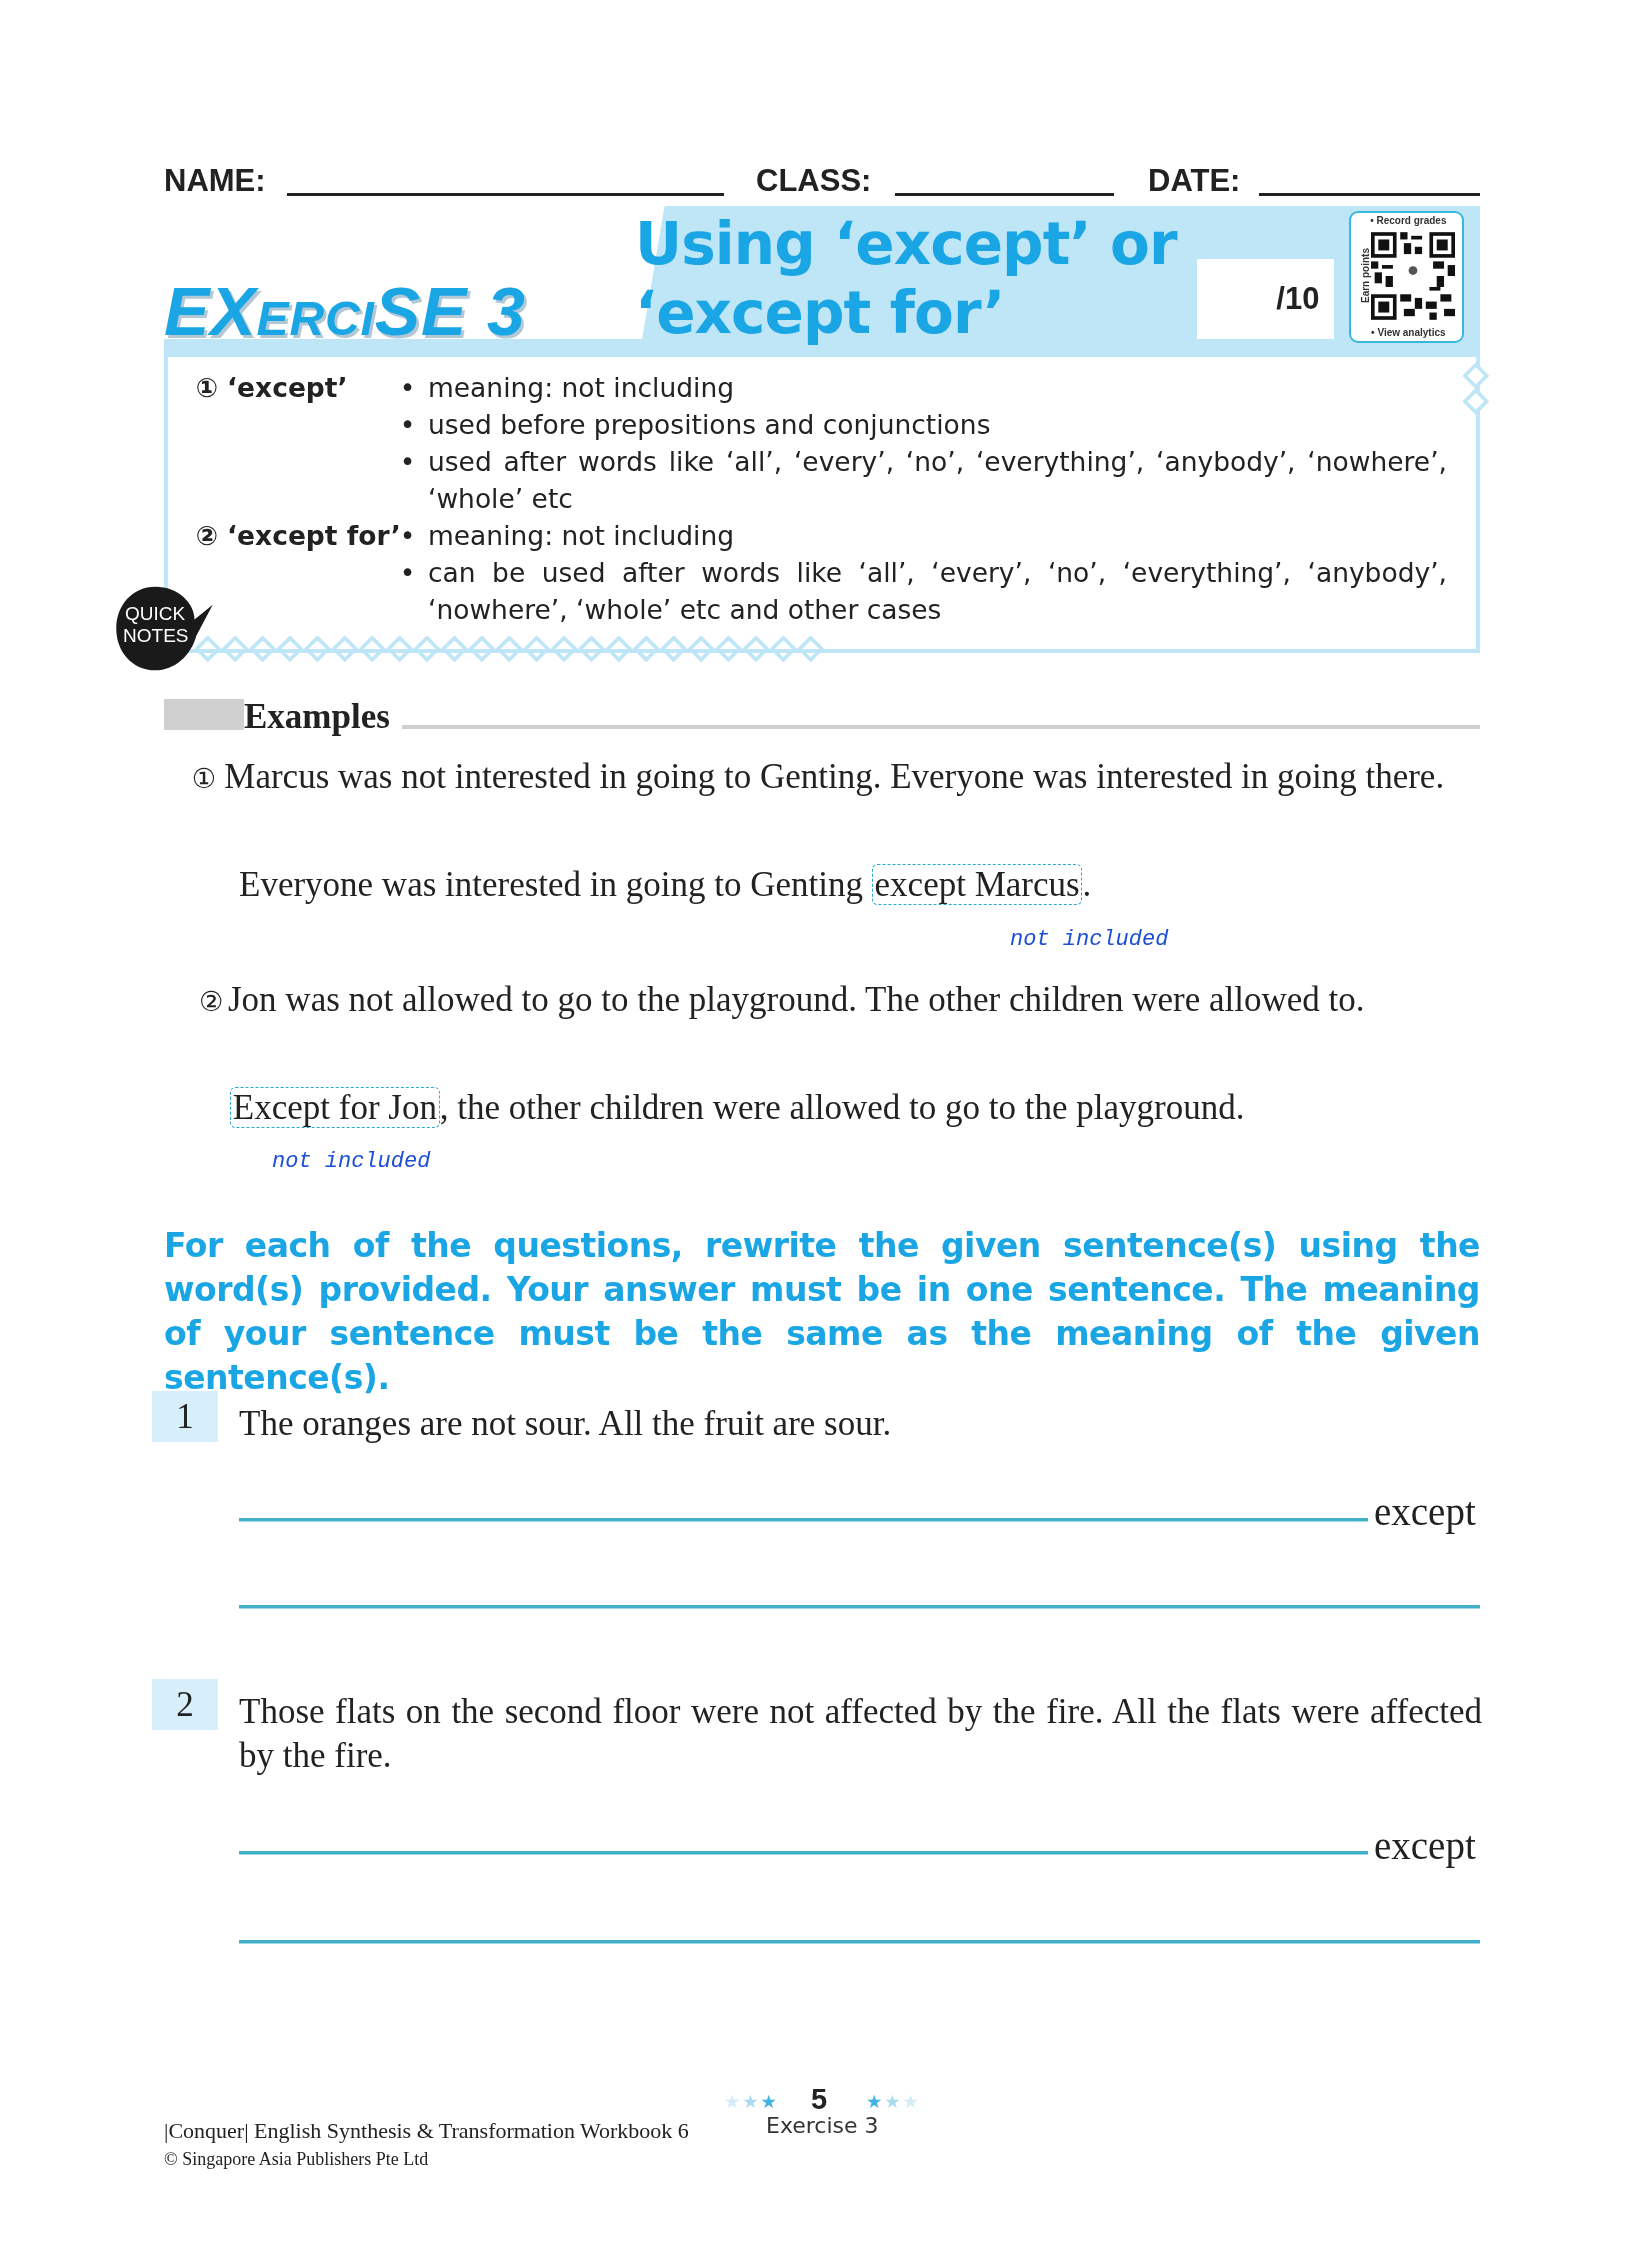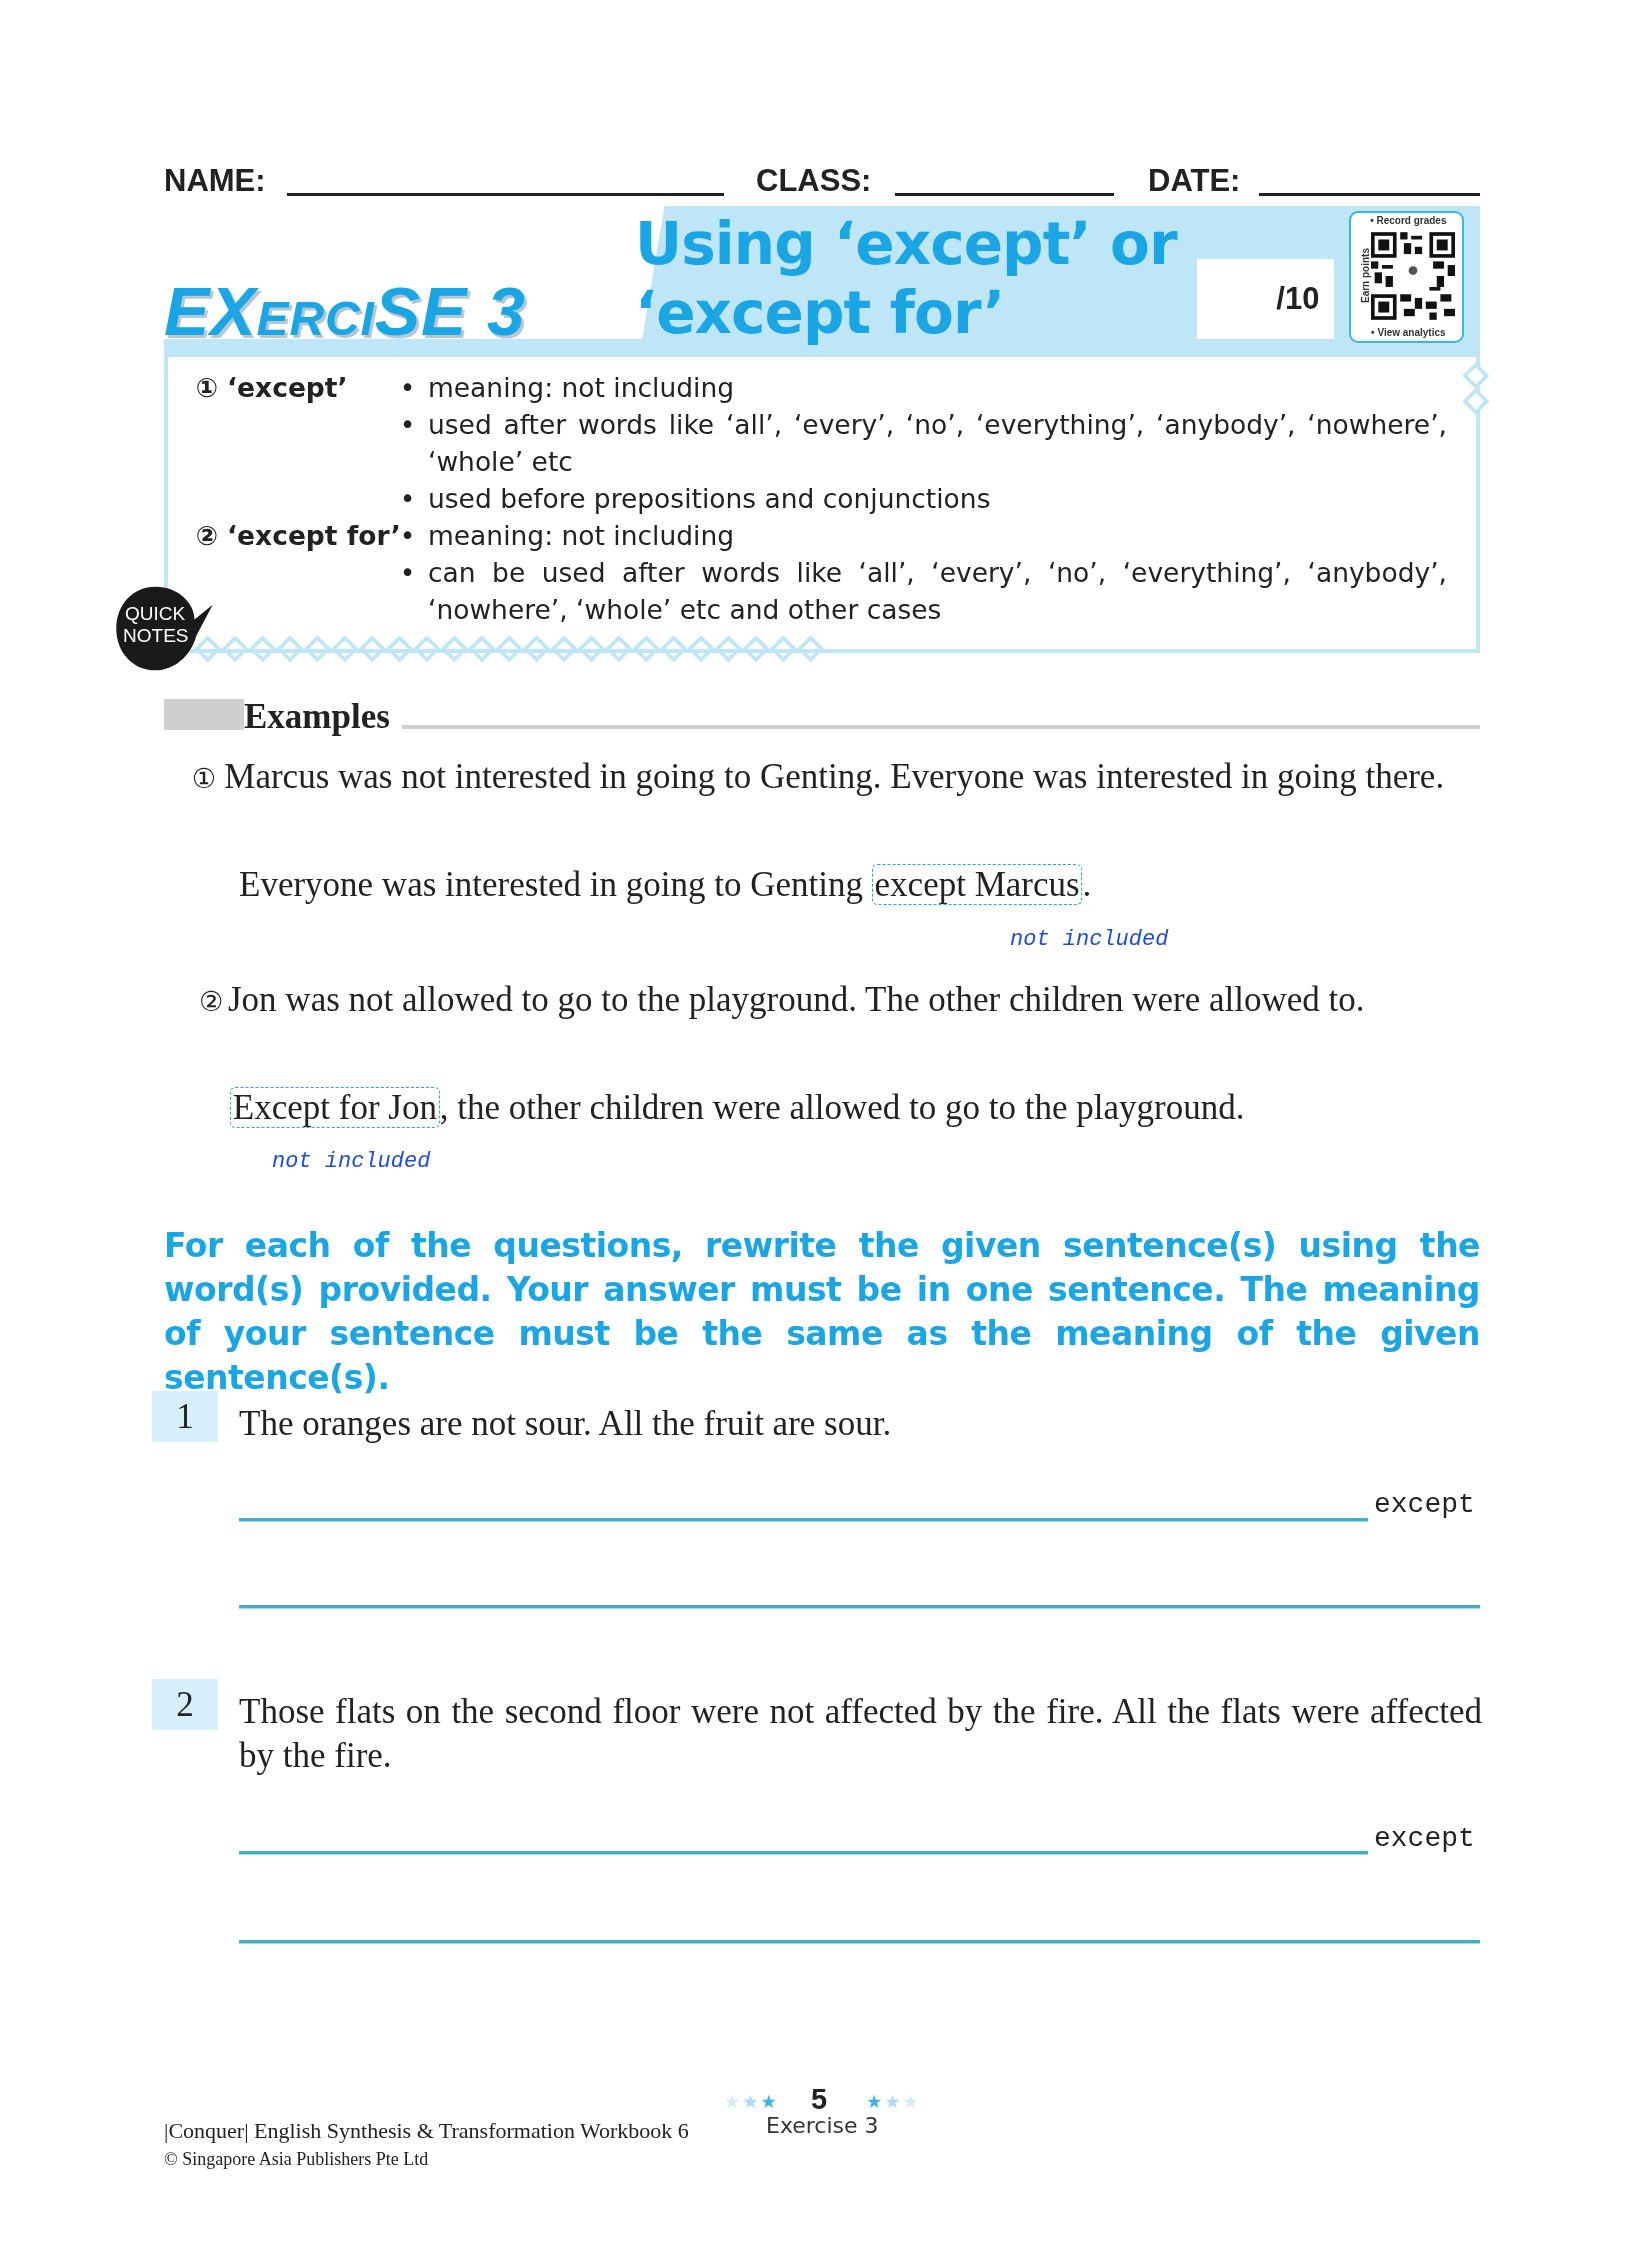--- a/index.html
+++ b/index.html
@@ -60,21 +60,21 @@
   .hl { border: 1.8px dashed #25a9cf; border-radius: 5.5px; padding: 0 1.8px; margin-top: 13px; }
   .note-blue { position: absolute; font-family: Liberation Mono, monospace; font-style: italic; font-size: 22px; color: #1d4ed8; }
 
   .instr { position: absolute; left: 164px; top: 1224px; width: 1316px; font-family: "DejaVu Sans", sans-serif;
            font-weight: bold; font-size: 33px; line-height: 44px; color: #1aa6e4; text-align: justify; letter-spacing: -0.5px; }
 
   
   .qnum { position: absolute; left: 152px; width: 66px; height: 51px; background: #d6effa;
           font-size: 35px; text-align: center; line-height: 51px; color: #222; }
   .ans-line { position: absolute; height: 2.7px; background: #3fb0c8; border-bottom: 0.9px solid #9fdbe6; }
-  .except-lbl { position: absolute; font-size: 28px; color: #222; font-family: Liberation Mono, monospace; }
+  .except-lbl { position: absolute; font-size: 39px; color: #222; }
 
   
   .ft-book { position: absolute; left: 164px; top: 2118px; font-size: 22px; color: #222; }
   .ft-copy { position: absolute; left: 164px; top: 2149px; font-size: 18px; color: #222; }
   .ft-page { position: absolute; left: 811px; top: 2083px; font-family: "Liberation Sans", sans-serif;
              font-weight: bold; font-size: 29px; color: #222; }
   .ft-ex { position: absolute; left: 766px; top: 2113px; font-family: "DejaVu Sans", sans-serif; font-size: 22px; color: #333; }
   .stars { position: absolute; top: 2091px; font-size: 18.3px; letter-spacing: 1.8px; }
 </style>
 </head>
@@ -139,22 +139,22 @@
       <circle cx="11.5" cy="10.5" r="1.2" fill="#555"></circle>
     </svg>
     <div class="t2">• View analytics</div>
   </div>
 </div>
 
 <div class="notes">
   <span class="term" style="left:27.4px;top:16.4px">① ‘except’</span>
   <ul style="top:12.8px">
     <li>meaning: not including</li>
+    <li>used before prepositions and conjunctions</li>
     <li>used after words like ‘all’, ‘every’, ‘no’, ‘everything’, ‘anybody’, ‘nowhere’, ‘whole’ etc</li>
-    <li>used before prepositions and conjunctions</li>
   </ul>
   <span class="term" style="left:27.4px;top:164px">② ‘except for’</span>
   <ul style="top:161px">
     <li>meaning: not including</li>
     <li>can be used after words like ‘all’, ‘every’, ‘no’, ‘everything’, ‘anybody’, ‘nowhere’, ‘whole’ etc and other cases</li>
   </ul>
   <svg class="diamonds-bottom" width="676" height="25.6" viewBox="0 0 740 28">
     <g fill="none" stroke="#bfe6f7" stroke-width="4">
       <path d="M14 2 L26 14 L14 26 L2 14 Z"></path>
         <path d="M44 2 L56 14 L44 26 L32 14 Z"></path>

